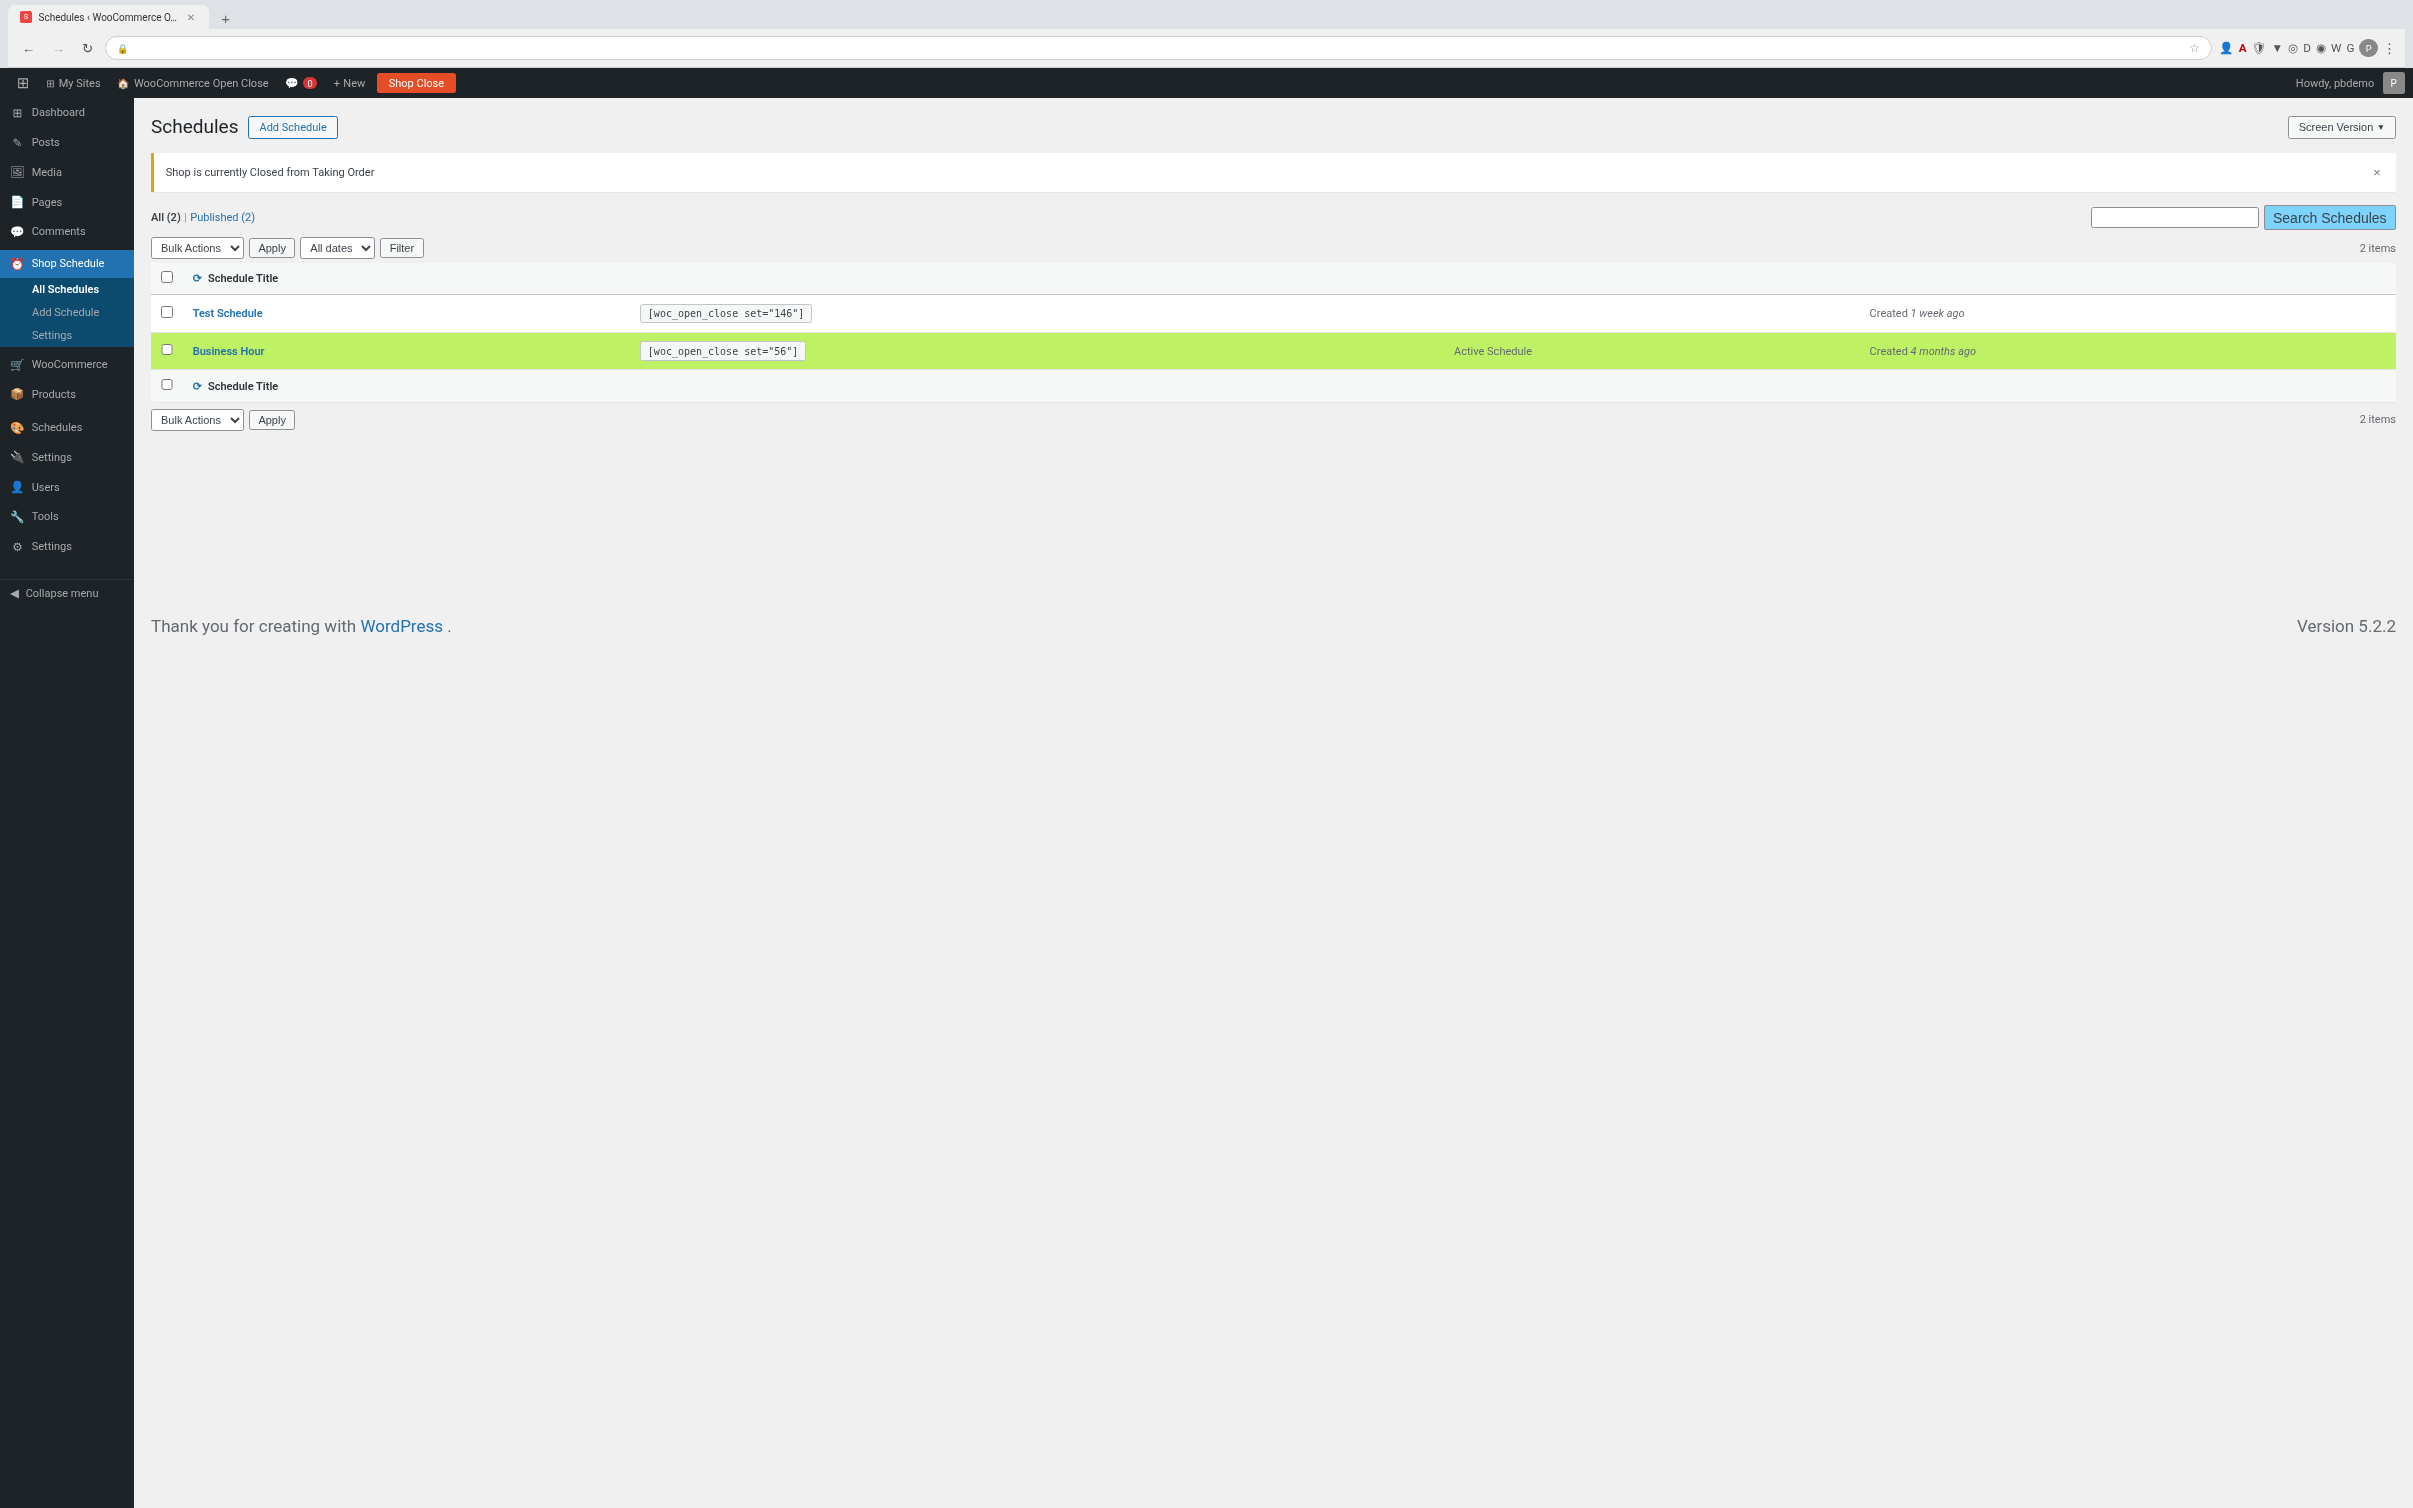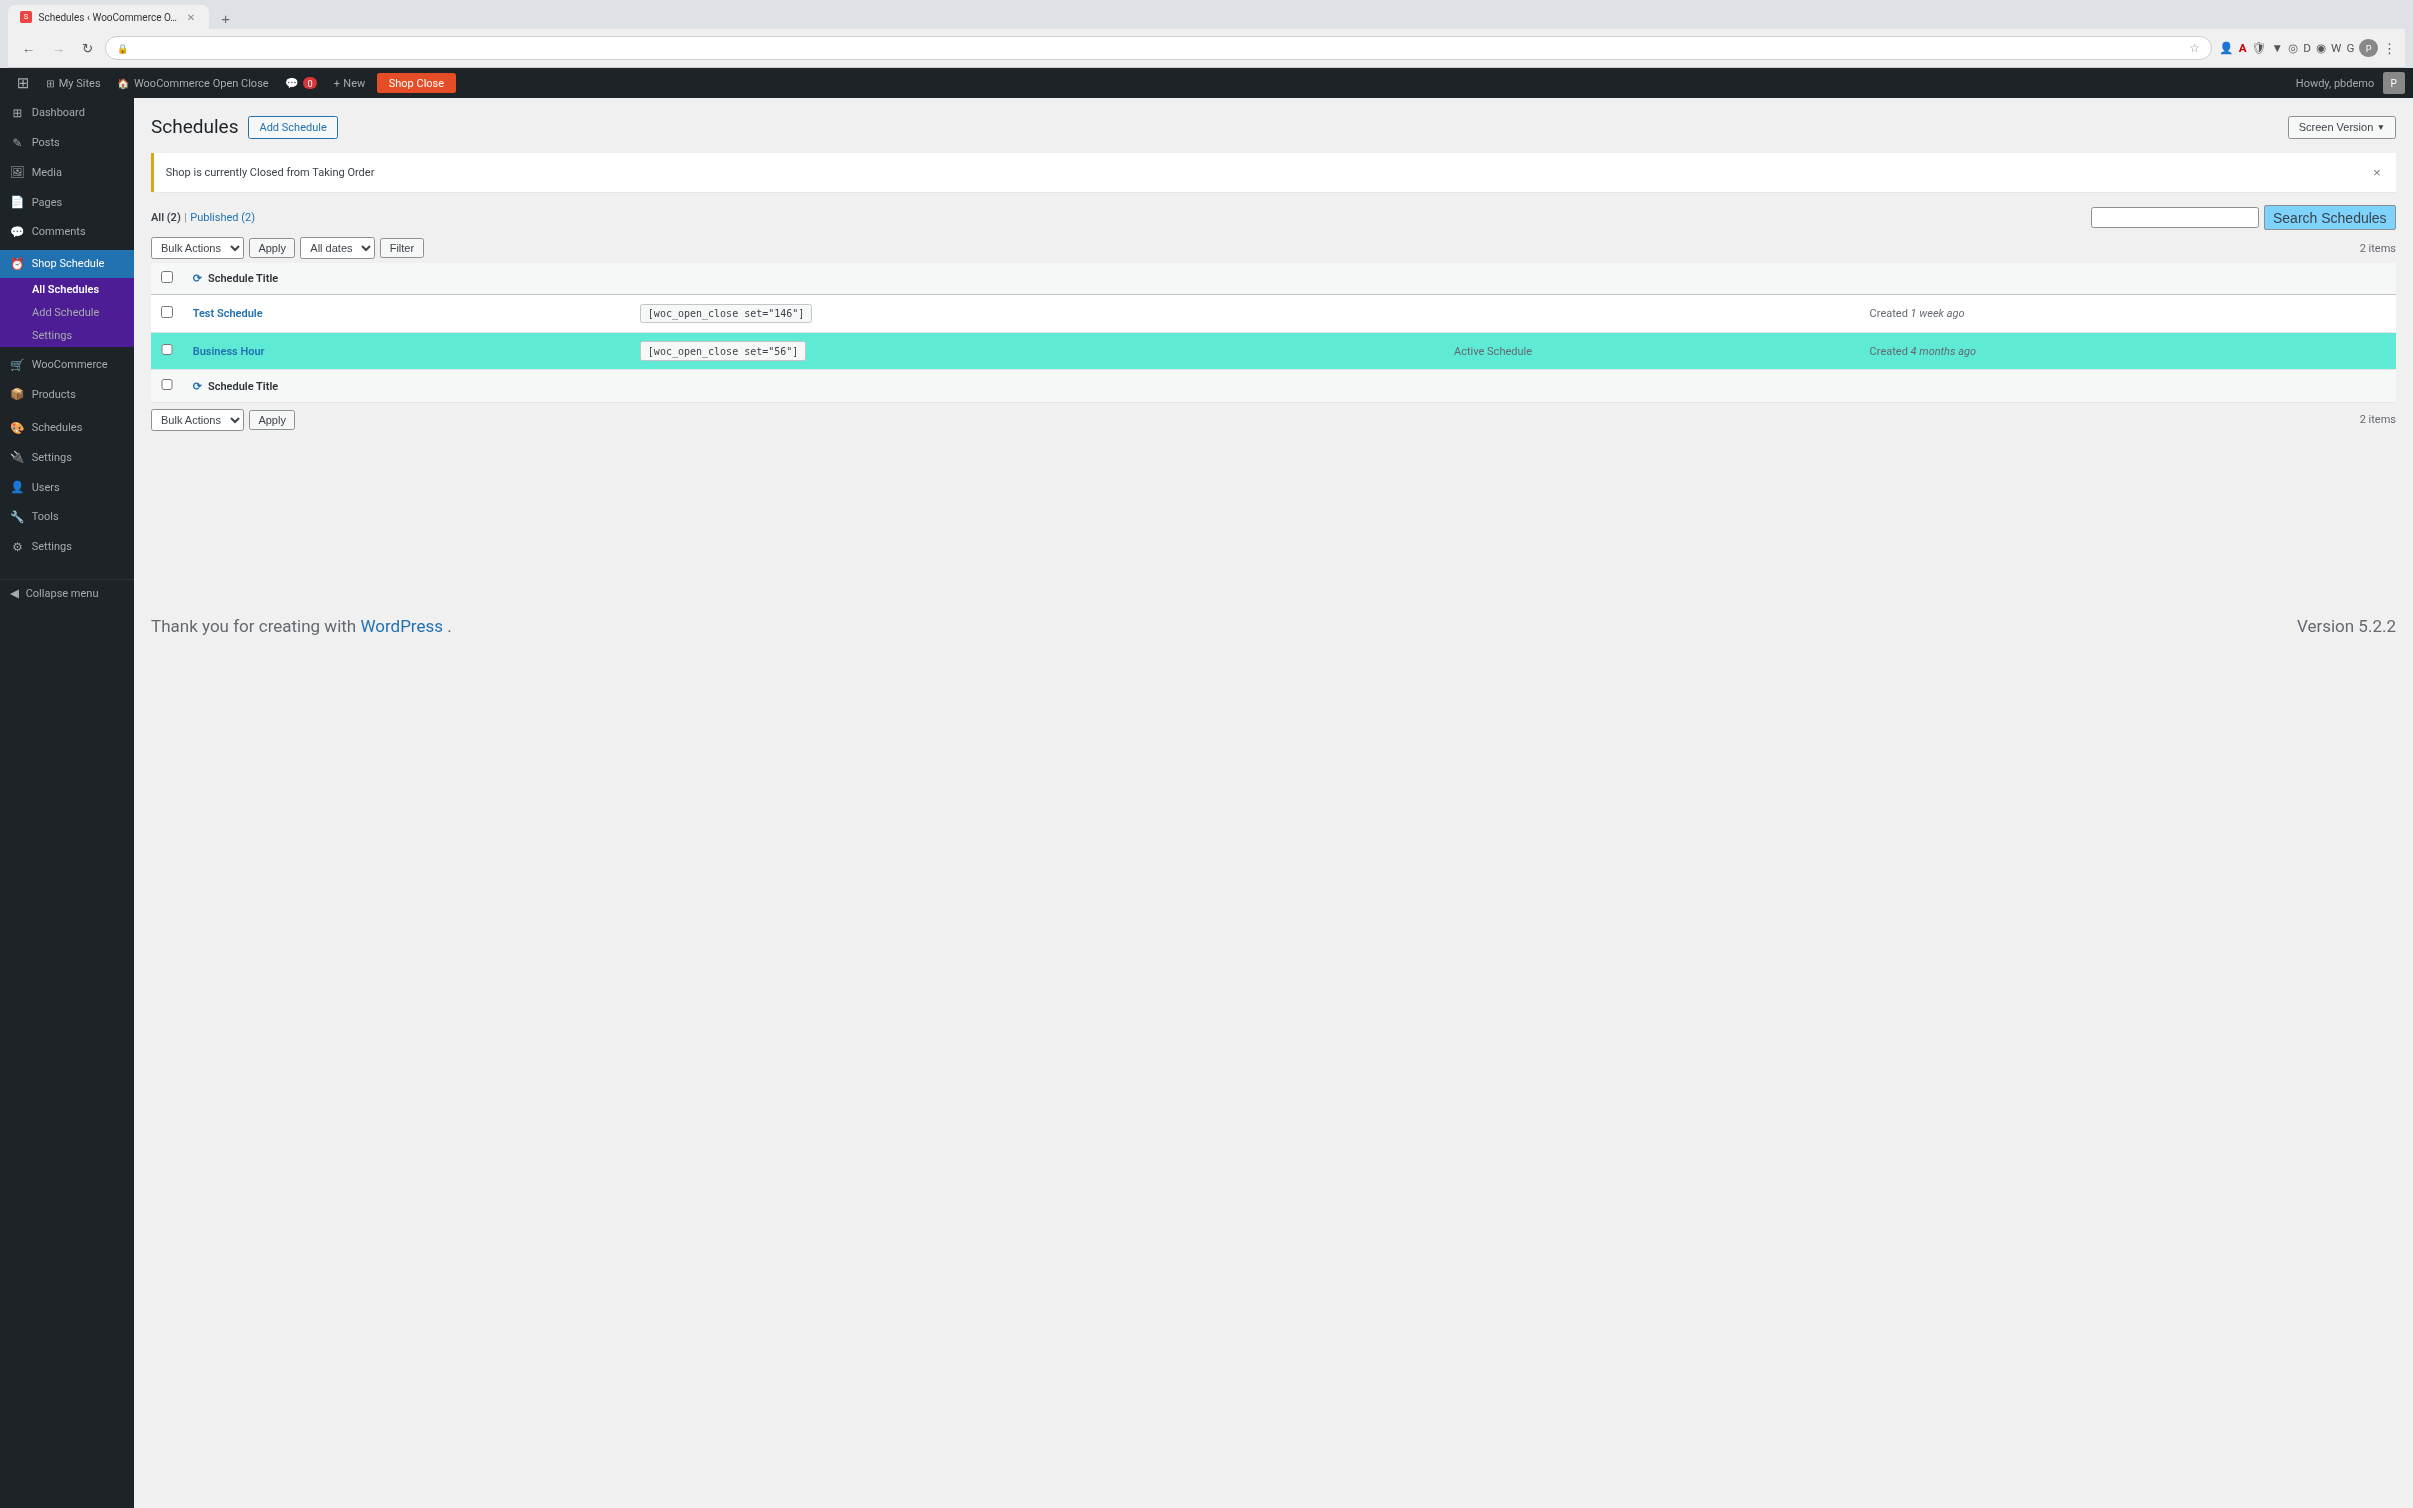--- a/index.html
+++ b/index.html
@@ -100,21 +100,21 @@
       <span style="font-size:11.7px;width:15px;text-align:center;">💬</span>
       <span>Comments</span>
     </a>
     <div style="height:3.4px;"></div>
 
     <a style="display:flex;align-items:center;gap:6.7px;padding:6.7px 10px;cursor:pointer;color:#fff;text-decoration:none;background:#2271b1;">
       <span style="font-size:11.7px;width:15px;text-align:center;">⏰</span>
       <span>Shop Schedule</span>
     </a>
 
-    <div style="background:#4c1d95;">
+    <div style="background:#0c4a6e;">
       <a style="display:block;padding:5px 10px 5px 32px;color:#fff;cursor:pointer;font-size:11px;text-decoration:none;font-weight:600;">All Schedules</a>
       <a style="display:block;padding:5px 10px 5px 32px;color:#a7aaad;cursor:pointer;font-size:11px;text-decoration:none;">Add Schedule</a>
       <a style="display:block;padding:5px 10px 5px 32px;color:#a7aaad;cursor:pointer;font-size:11px;text-decoration:none;">Settings</a>
     </div>
     <div style="height:3.4px;"></div>
     <a class="sidebar-item" style="display:flex;align-items:center;gap:6.7px;padding:6.7px 10px;cursor:pointer;color:#a7aaad;text-decoration:none;">
       <span style="font-size:11.7px;width:15px;text-align:center;">🛒</span>
       <span>WooCommerce</span>
     </a>
     <a class="sidebar-item" style="display:flex;align-items:center;gap:6.7px;padding:6.7px 10px;cursor:pointer;color:#a7aaad;text-decoration:none;">
@@ -224,21 +224,21 @@
           </td>
           <td style="padding:8.4px 10px;border-bottom:0.8px solid #e2e4e7;vertical-align:middle;">
             <span style="color:#646970;font-size:11px;"></span>
           </td>
           <td style="padding:8.4px 10px;border-bottom:0.8px solid #e2e4e7;vertical-align:middle;">
             <span style="color:#646970;font-size:11px;">Created</span>
             <em style="color:#646970;font-size:11px;font-style:italic;text-align:right;">1 week ago</em>
           </td>
         </tr>
 
-        <tr style="background:#5eead4;">
+        <tr style="background:#bef264;">
           <td style="padding:8.4px 10px;border-bottom:0.8px solid #e2e4e7;text-align:center;">
             <input type="checkbox" style="">
           </td>
           <td style="padding:8.4px 10px;border-bottom:0.8px solid #e2e4e7;vertical-align:middle;">
             <a style="color:#2271b1;text-decoration:none;font-weight:600;font-size:11px;">Business Hour</a>
           </td>
           <td style="padding:8.4px 10px;border-bottom:0.8px solid #e2e4e7;vertical-align:middle;">
             <span style="background:#f6f7f7;border:0.8px solid #c3c4c7;border-radius:2.5px;padding:3.4px 6.7px;font-family:monospace;font-size:10px;color:#3c434a;display:inline-block;">[woc_open_close set="56"]</span>
           </td>
           <td style="padding:8.4px 10px;border-bottom:0.8px solid #e2e4e7;vertical-align:middle;">

